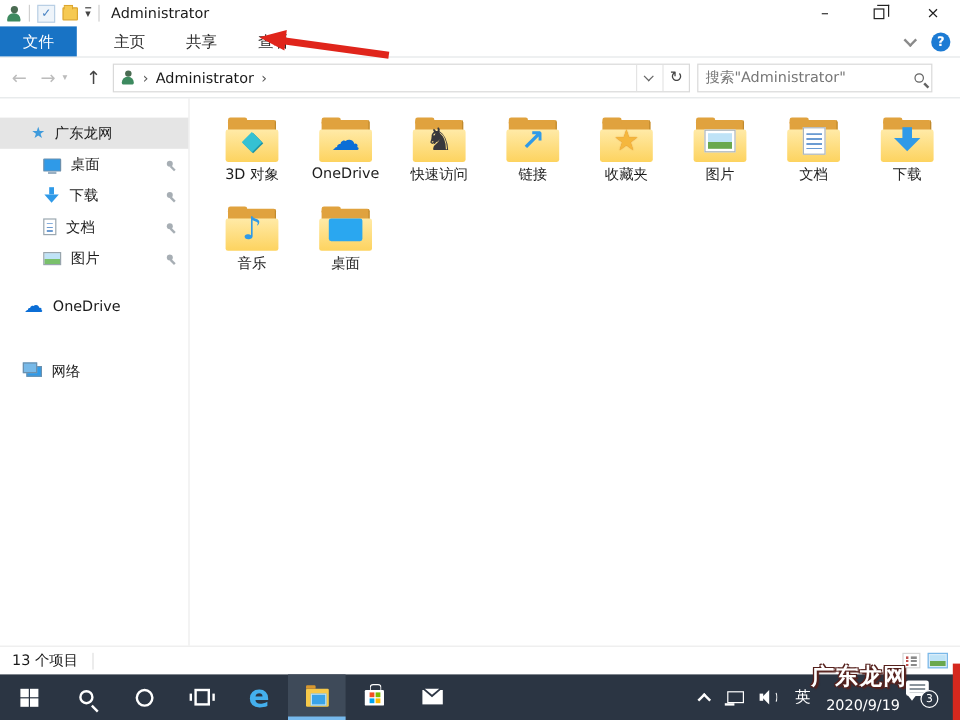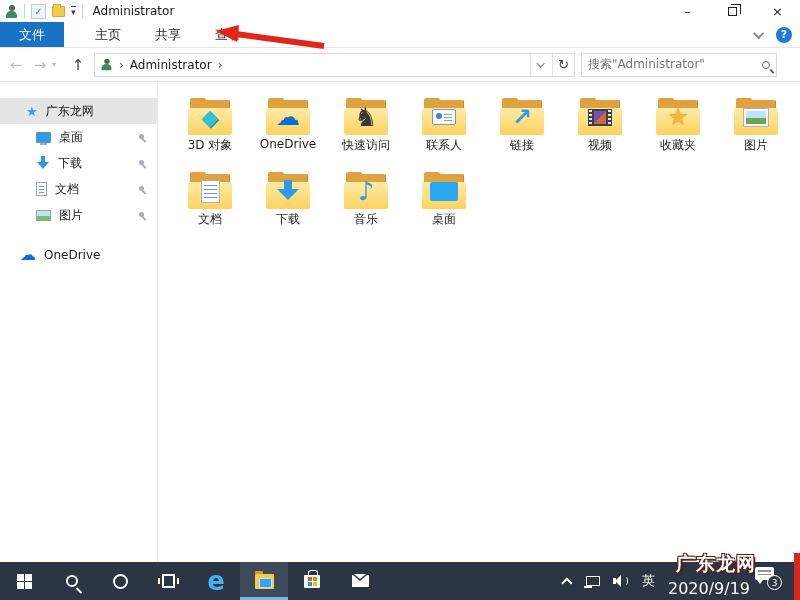--- a/index.html
+++ b/index.html
@@ -154,21 +154,21 @@
 
   .tray { position:absolute; right:50px; top:562px; height:38px; display:flex; align-items:center; gap:13px; color:#fff; }
   .tr-chev { width:8px; height:8px; border-left:2px solid #fff; border-top:2px solid #fff; transform:rotate(45deg) translateY(3px); }
   .tr-net { width:14px; height:10px; border:1.5px solid #fff; position:relative; }
   .tr-net::after { content:""; position:absolute; left:-3px; bottom:-3px; width:8px; height:2px; background:#fff; }
   .tr-vol { width:16px; height:12px; position:relative; }
   .tr-vol::before { content:""; position:absolute; left:0; top:3px; width:3px; height:6px; background:#fff; }
   .tr-vol::after { content:""; position:absolute; left:2px; top:0; border-top:6px solid transparent; border-bottom:6px solid transparent; border-right:6px solid #fff; }
   .tr-vol .arc { position:absolute; left:9px; top:1px; width:6px; height:10px; border:1.5px solid transparent; border-right-color:#fff; border-radius:50%; }
   .tr-lang { font-size:13px; }
-  .tr-date { font-size:16px; margin-top:14px; }
+  .tr-date { font-size:12px; margin-top:14px; }
 
   
   .wm-text { position:absolute; right:44px; top:551px; font-size:19px; font-weight:bold; color:#fff; letter-spacing:1px; text-shadow:-1px -1px 0 #55201c,1px -1px 0 #55201c,-1px 1px 0 #55201c,2px 2px 1px #55201c; z-index:5; }
   .wm-strip { position:absolute; right:0; top:553px; width:6px; height:47px; background:#d5281e; z-index:5; }
   .wm-bubble { position:absolute; right:26px; top:567px; width:19px; height:13px; background:#fff; border-radius:2px; z-index:5; }
   .wm-bubble::before { content:""; position:absolute; left:2px; bottom:-4px; border-left:3px solid transparent; border-right:3px solid transparent; border-top:4px solid #fff; }
   .wm-bubble::after { content:""; position:absolute; left:3px; top:3px; right:3px; height:7px; background:repeating-linear-gradient(to bottom,#8a949c 0,#8a949c 1.5px,transparent 1.5px,transparent 3.5px); }
   .wm-badge { position:absolute; right:18px; top:575px; width:15px; height:15px; border-radius:50%; background:#2b3543; border:1.5px solid #fff; color:#fff; font-size:9px; display:flex; align-items:center; justify-content:center; z-index:6; }
 
   
@@ -263,20 +263,24 @@
           <span>图片</span>
           <span class="pin"></span>
         </div>
         <div class="side-gap"></div>
         <div class="side-item indent-root">
           <span class="ic-cloud">☁</span>
           <span>OneDrive</span>
         </div>
         <div class="side-gap"></div>
         <div class="side-gap"></div>
+        <div class="side-item indent-root">
+          <span class="ic-net"></span>
+          <span>网络</span>
+        </div>
       </div>
 
       <div class="content">
         <div class="grid">
           <div class="cell">
             <span class="folder">
                 <span class="tabflap"></span>
                 <span class="ov g-cube">◆</span>
               </span>
             <span class="cell-label">3D 对象</span>
@@ -291,43 +295,23 @@
           <div class="cell">
             <span class="folder">
                 <span class="tabflap"></span>
                 <span class="ov g-knight">♞</span>
               </span>
             <span class="cell-label">快速访问</span>
           </div>
           <div class="cell">
             <span class="folder">
                 <span class="tabflap"></span>
-                <span class="ov">
-                  <span class="g-card"></span>
-                </span>
-              </span>
-            <span class="cell-label">联系人</span>
-          </div>
-          <div class="cell">
-            <span class="folder">
-                <span class="tabflap"></span>
                 <span class="ov g-link">↗</span>
               </span>
             <span class="cell-label">链接</span>
-          </div>
-          <div class="cell">
-            <span class="folder">
-                <span class="tabflap"></span>
-                <span class="ov">
-                  <span class="g-film">
-                    <span class="frame"></span>
-                  </span>
-                </span>
-              </span>
-            <span class="cell-label">视频</span>
           </div>
           <div class="cell">
             <span class="folder">
                 <span class="tabflap"></span>
                 <span class="ov g-star">★</span>
               </span>
             <span class="cell-label">收藏夹</span>
           </div>
           <div class="cell">
             <span class="folder">
@@ -371,20 +355,32 @@
                 <span class="ov">
                   <span class="g-screen"></span>
                 </span>
               </span>
             <span class="cell-label">桌面</span>
           </div>
         </div>
       </div>
     </div>
 
+    <div class="statusbar">
+      <div class="status-left">
+        <span>13 个项目</span>
+        <span class="status-div"></span>
+      </div>
+      <div class="view-toggles">
+        <span class="vt-details"></span>
+        <span class="vt-thumb">
+            <span></span>
+          </span>
+      </div>
+    </div>
   </div>
 
   <div class="taskbar">
     <div class="tb-btn">
         <span class="tb-start"></span>
       </div>
     <div class="tb-btn">
         <span class="tb-search"></span>
       </div>
     <div class="tb-btn">

